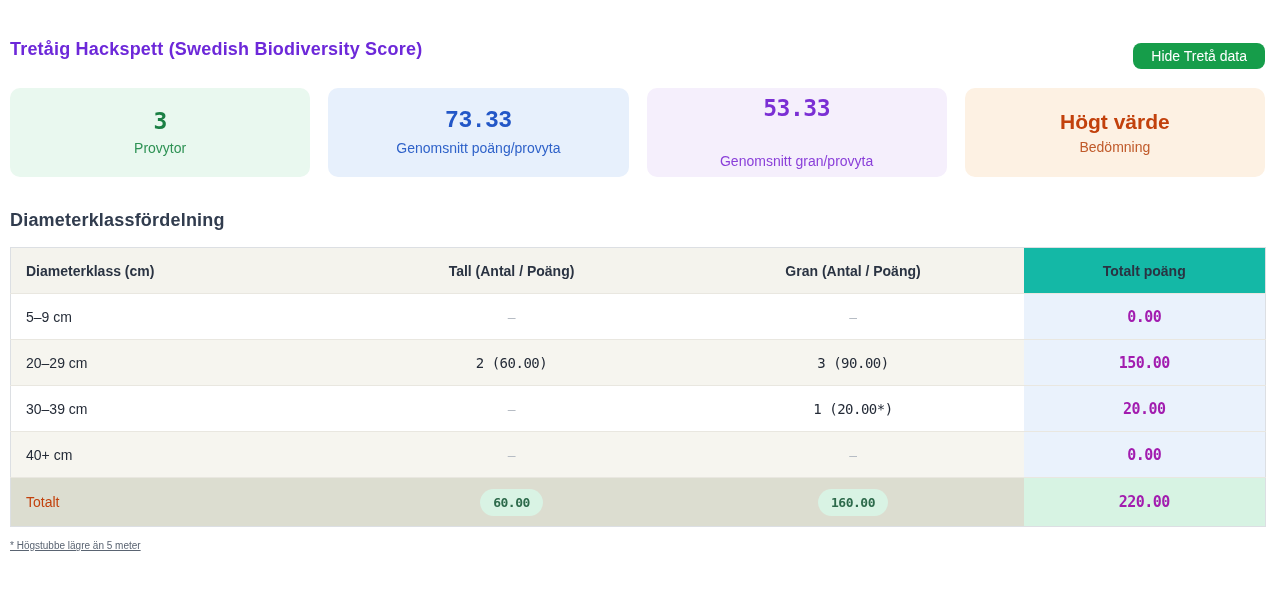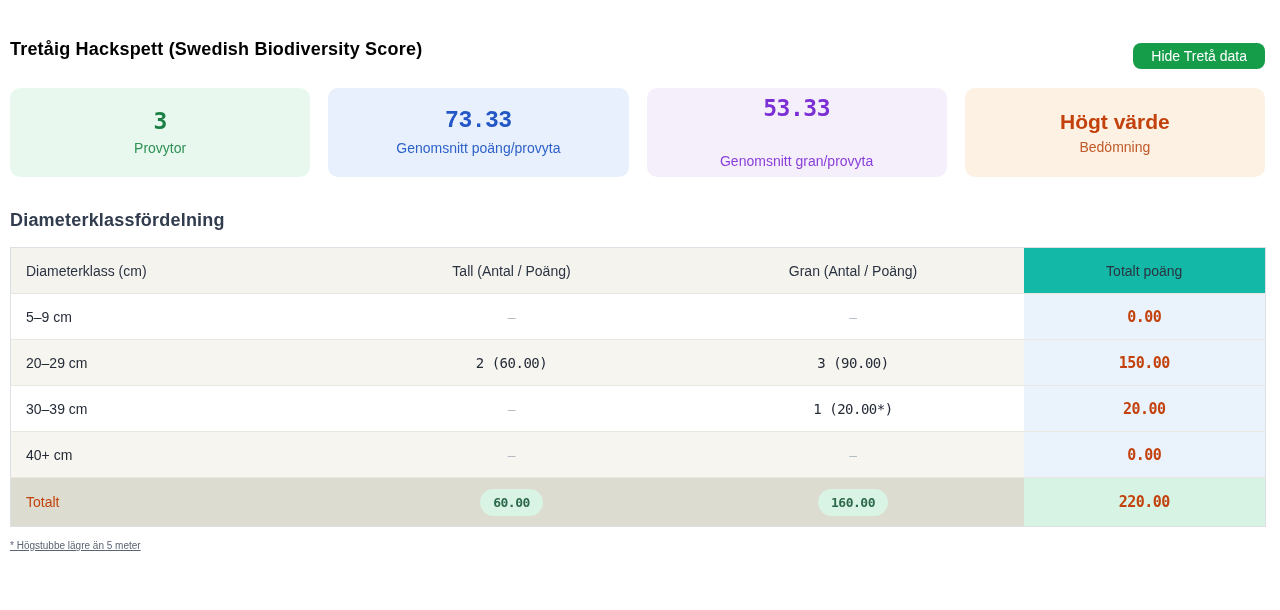--- a/index.html
+++ b/index.html
@@ -10,21 +10,21 @@
     -webkit-font-smoothing:antialiased;
   }
   .page{padding:0 15px 0 10px;}
 
   
   .topbar{
     margin-top:30px;
     display:flex;align-items:center;justify-content:space-between;
   }
   .page-title{
-    font-size:18px;font-weight:700;color:#000000;letter-spacing:.2px;
+    font-size:18px;font-weight:700;color:#6d28d9;letter-spacing:.2px;
   }
   .hide-btn{
     background:#169d4a;color:#ffffff;border:none;cursor:pointer;
     font-family:"Liberation Sans",sans-serif;
     font-size:14px;font-weight:500;
     padding:5px 18px;border-radius:8px;margin-top:13px;
   }
 
   
   .stats{display:flex;gap:18px;margin-top:19px;}
@@ -58,33 +58,33 @@
   
   table{
     width:100%;margin-top:16px;
     border-collapse:collapse;table-layout:fixed;
     border:1px solid #dcdfe3;
     font-size:14px;color:#242b37;
   }
   col.c1{width:330px;} col.c2{width:342px;} col.c3{width:341px;} col.c4{width:242px;}
   th,td{height:45px;padding:0 15px;vertical-align:middle;border-top:1px solid #e9e7e0;}
   thead th{
-    background:#f4f3ed;font-weight:400;color:#2a3342;border-top:none;
+    background:#f4f3ed;font-weight:700;color:#2a3342;border-top:none;
     text-align:center;
   }
   thead th.first, td.first{text-align:left;}
   .cell-center{text-align:center;}
   td.num{font-family:"DejaVu Sans Mono",monospace;letter-spacing:-.5px;}
   td.dash{color:#b6bcc4;font-family:"Liberation Sans",sans-serif;}
   tbody tr:nth-child(even){background:#f6f5ef;}
   th.total{background:#14b8a6;}
   td.total{
     background:#eaf2fc;text-align:center;
     font-family:"DejaVu Sans Mono",monospace;
-    font-size:15px;font-weight:700;letter-spacing:-.5px;color:#c2410c;
+    font-size:15px;font-weight:700;letter-spacing:-.5px;color:#a21caf;
   }
   tfoot tr{background:#dcddd0;}
   tfoot td{height:48px;}
   tfoot td.first{font-weight:400;color:#c2410c;}
   tfoot td.total{background:#d7f3e3;}
   .pill{
     display:inline-block;background:#d9f3e4;color:#2d6a4b;
     font-family:"DejaVu Sans Mono",monospace;letter-spacing:-.5px;
     font-size:13px;font-weight:600;
     padding:6px 13px;border-radius:999px;

